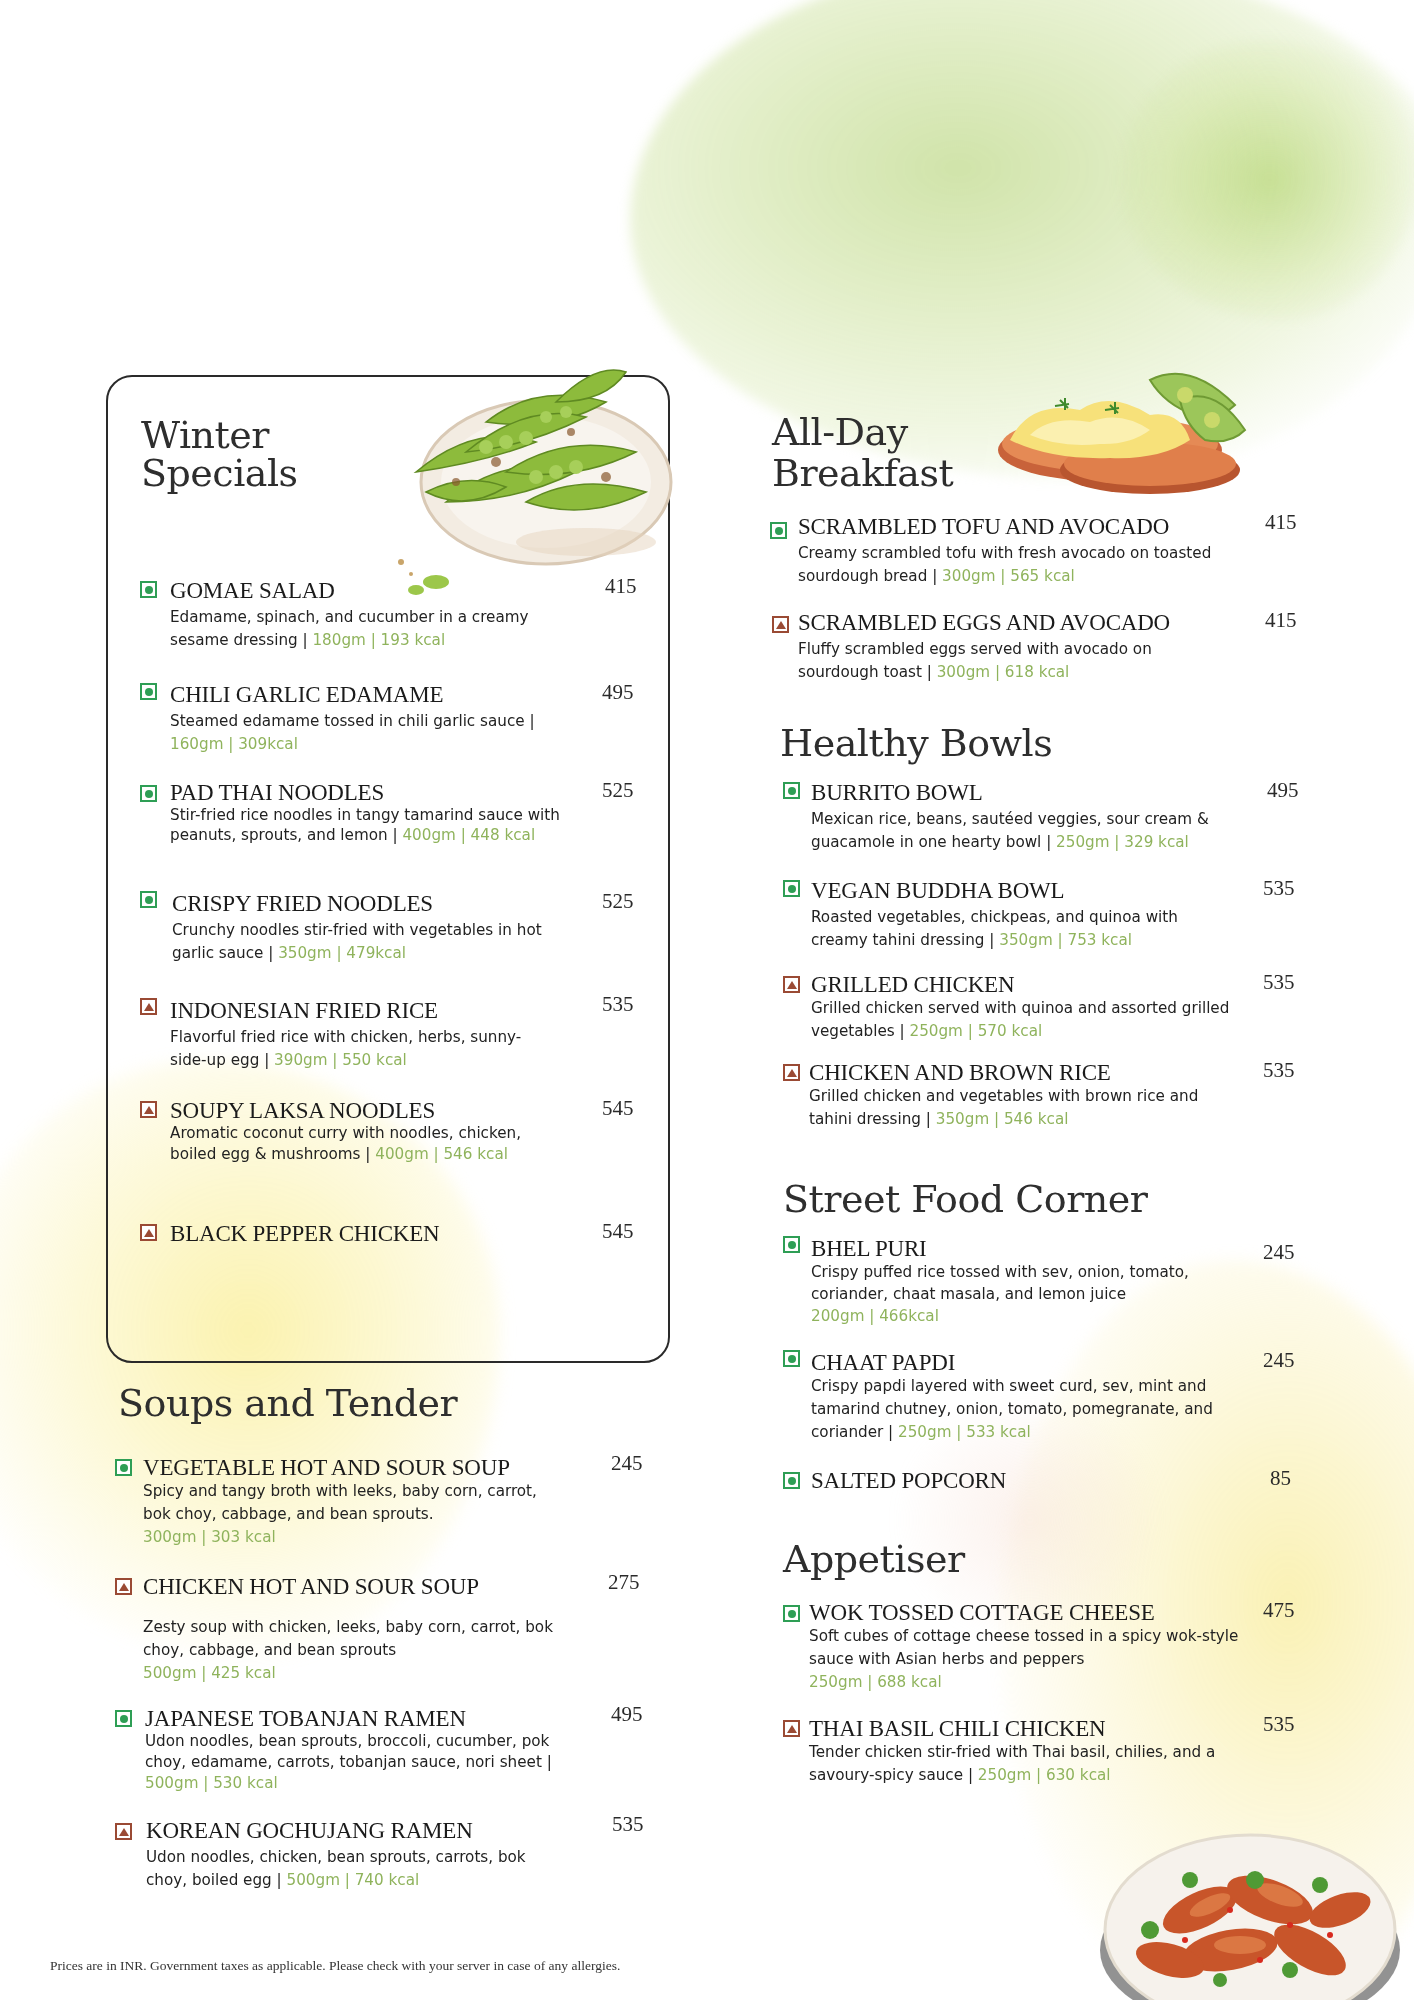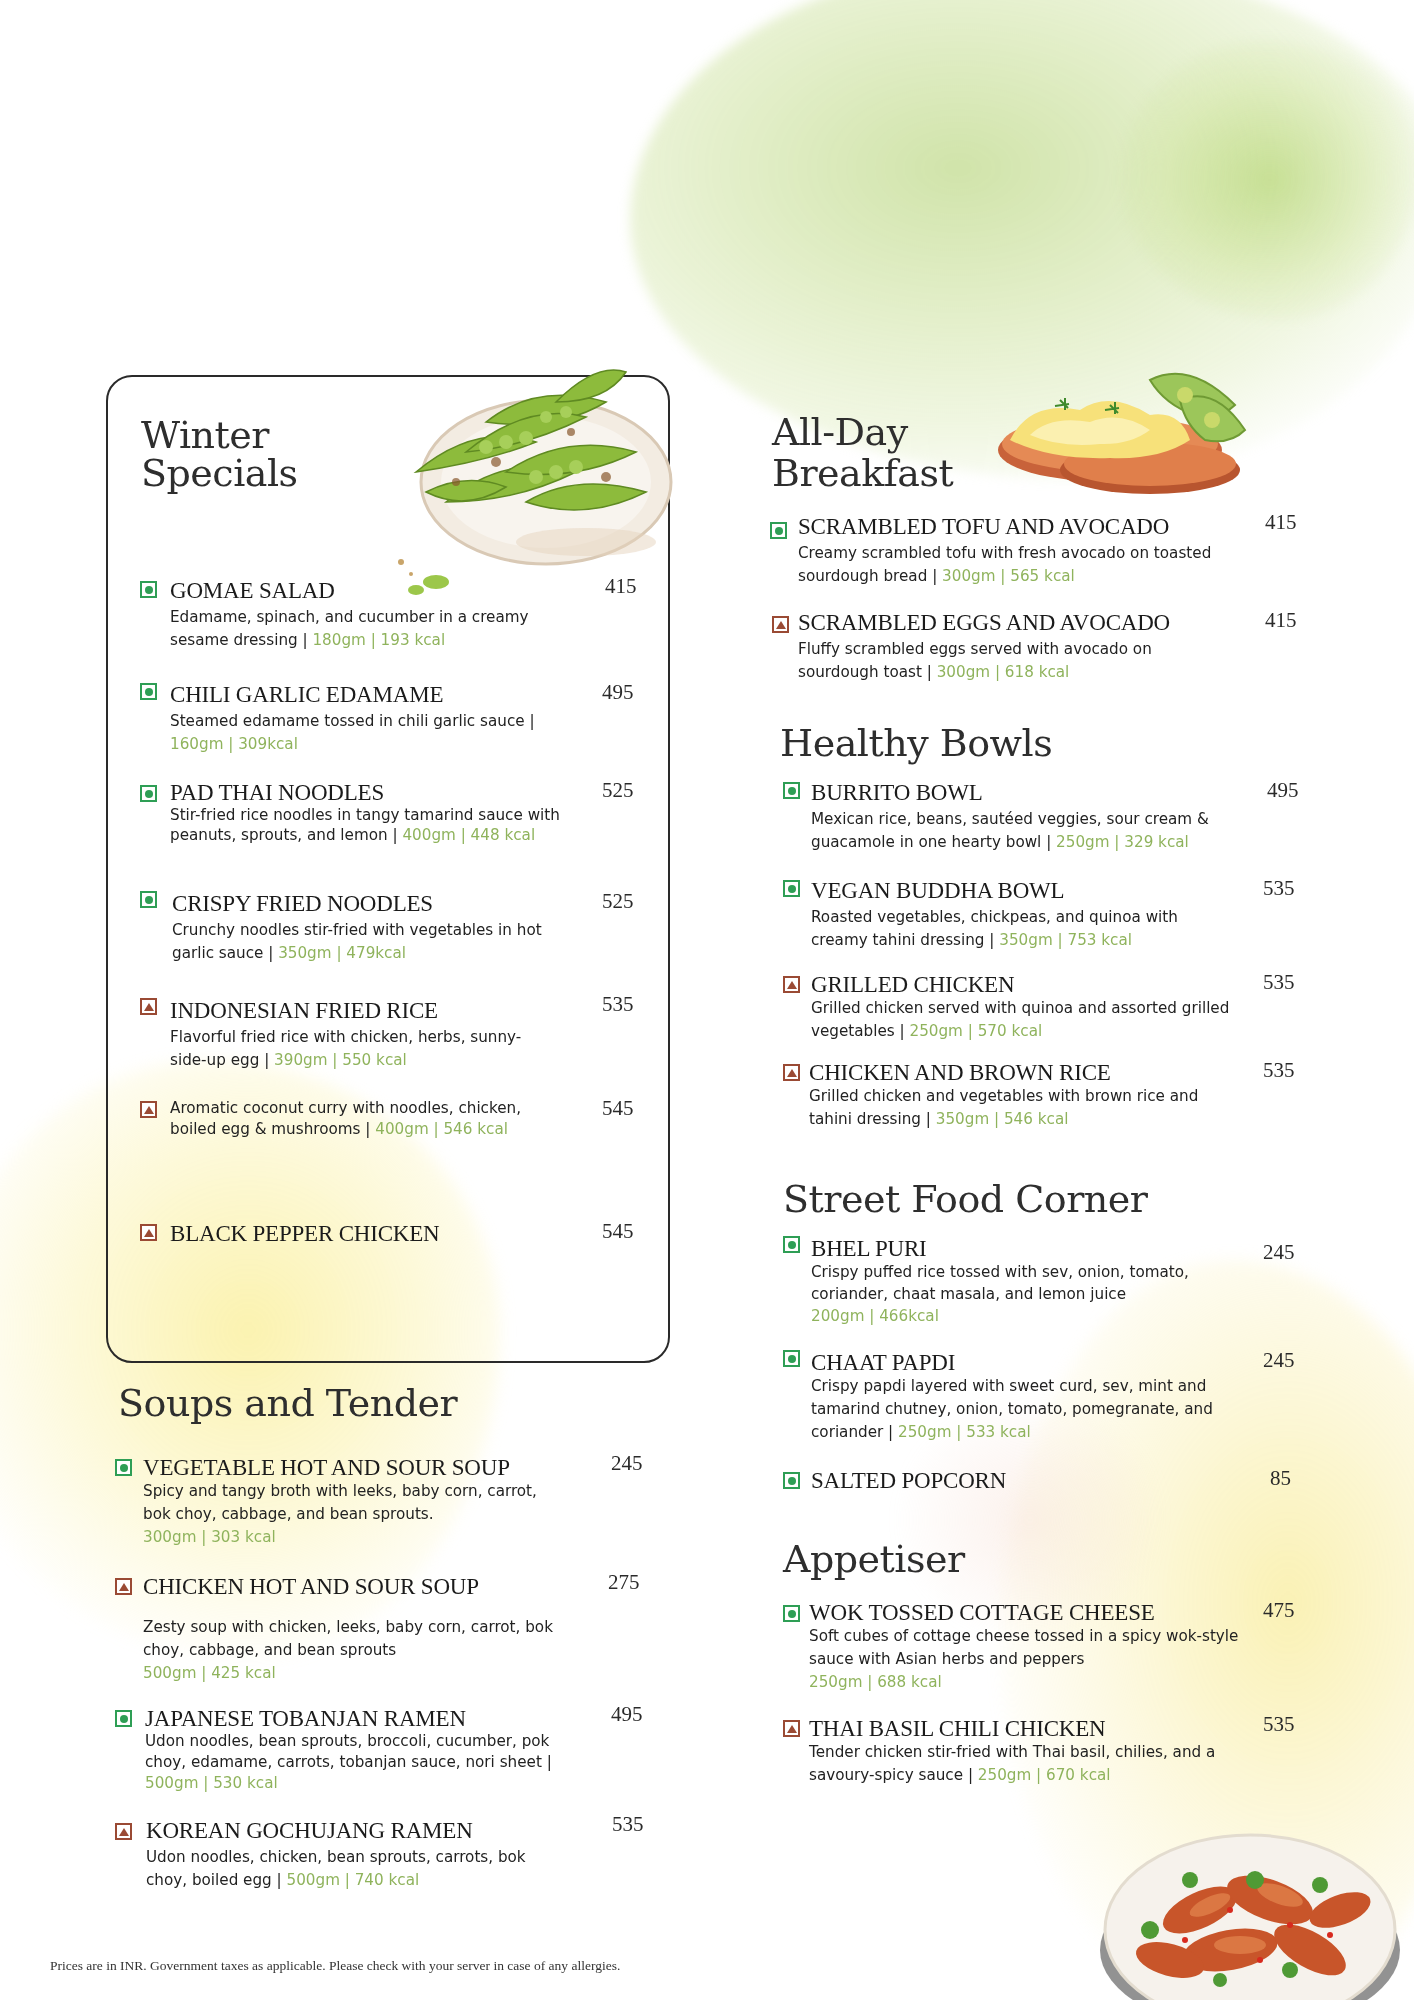--- a/index.html
+++ b/index.html
@@ -168,20 +168,21 @@
     </div>
   <div class="name" style="margin-left:30px;">INDONESIAN FRIED RICE</div>
   <div class="price" style="left:462px; top:-6px;">535</div>
   <div class="desc" style="margin-left:30px; width:380px;"><span>Flavorful fried rice with chicken, herbs, sunny-side-up egg | </span><span class="meta">390gm | 550 kcal</span></div>
 </div>
 
 <div class="item" style="left:140px; top:1098px; width:510px;">
   <div class="diet nonveg" style="left:0; top:3px;">
       <div class="mark"></div>
     </div>
+  <div class="name" style="margin-left:30px;">SOUPY LAKSA NOODLES</div>
   <div class="price" style="left:462px; top:-2px;">545</div>
   <div class="desc" style="margin-left:30px; width:380px; line-height:21px; margin-top:0;"><span>Aromatic coconut curry with noodles, chicken, boiled egg &amp; mushrooms | </span><span class="meta">400gm | 546 kcal</span></div>
 </div>
 
 <div class="item" style="left:140px; top:1221px; width:510px;">
   <div class="diet nonveg" style="left:0; top:3px;">
       <div class="mark"></div>
     </div>
   <div class="name" style="margin-left:30px;">BLACK PEPPER CHICKEN</div>
   <div class="price" style="left:462px; top:-2px;">545</div>
@@ -343,21 +344,21 @@
   <div class="price" style="left:480px; top:-2px;">475</div>
   <div class="desc" style="margin-left:26px; width:440px; margin-top:0;"><span>Soft cubes of cottage cheese tossed in a spicy wok-style sauce with Asian herbs and peppers</span><br><span class="meta">250gm | 688 kcal</span></div>
 </div>
 
 <div class="item" style="left:783px; top:1716px; width:530px;">
   <div class="diet nonveg" style="left:0; top:4px;">
       <div class="mark"></div>
     </div>
   <div class="name" style="margin-left:26px;">THAI BASIL CHILI CHICKEN</div>
   <div class="price" style="left:480px; top:-4px;">535</div>
-  <div class="desc" style="margin-left:26px; width:440px; margin-top:0;"><span>Tender chicken stir-fried with Thai basil, chilies, and a savoury-spicy sauce | </span><span class="meta">250gm | 670 kcal</span></div>
+  <div class="desc" style="margin-left:26px; width:440px; margin-top:0;"><span>Tender chicken stir-fried with Thai basil, chilies, and a savoury-spicy sauce | </span><span class="meta">250gm | 630 kcal</span></div>
 </div>
 
 <svg class="illus" style="left:1090px; top:1810px;" width="324" height="200" viewBox="0 0 324 200">
   <ellipse cx="160" cy="140" rx="150" ry="80" fill="#4a4a4a" opacity="0.6"></ellipse>
   <ellipse cx="160" cy="120" rx="145" ry="95" fill="#f6f2ec" stroke="#e3dccf" stroke-width="3"></ellipse>
   <g fill="#c8552a">
     <ellipse cx="110" cy="100" rx="40" ry="18" transform="rotate(-25 110 100)"></ellipse>
     <ellipse cx="180" cy="90" rx="45" ry="20" transform="rotate(20 180 90)"></ellipse>
     <ellipse cx="140" cy="140" rx="48" ry="20" transform="rotate(-10 140 140)"></ellipse>
     <ellipse cx="220" cy="140" rx="40" ry="18" transform="rotate(30 220 140)"></ellipse>

